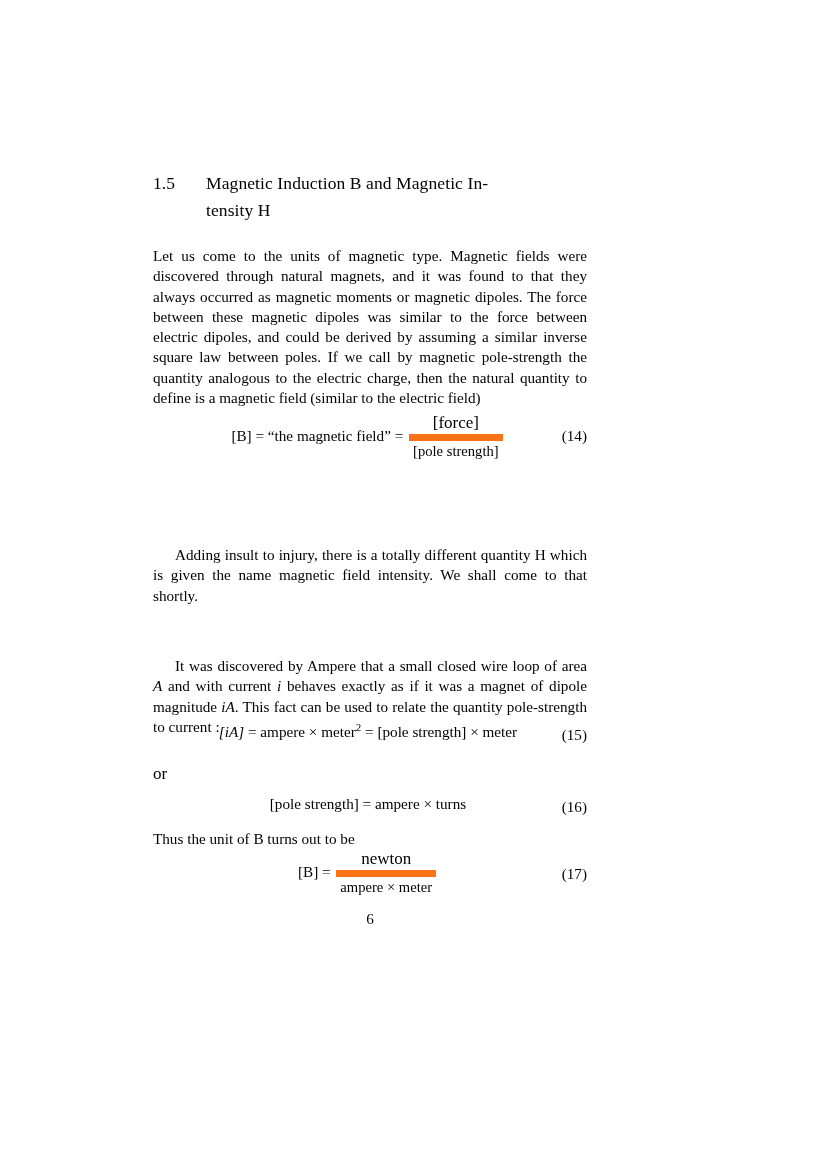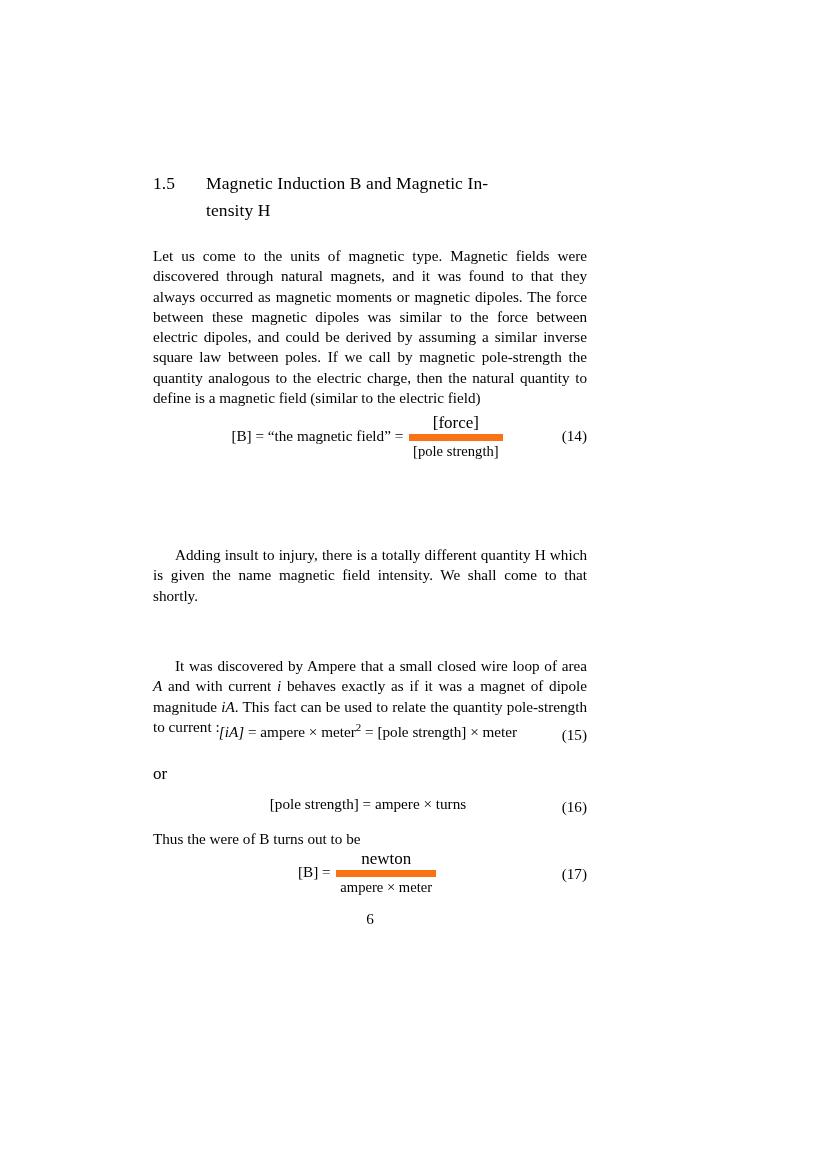--- a/index.html
+++ b/index.html
@@ -146,21 +146,21 @@
     <span class="eq-num">(15)</span>
   </div>
 
   <div class="or-line" style="top:764px;">or</div>
 
   <div class="eq-row" style="top:795px; height:24px;">
     <span class="eq-body">[pole strength] = ampere × turns</span>
     <span class="eq-num">(16)</span>
   </div>
 
-  <p class="body" style="top:829px;"><span>Thus the were of </span><b>B</b><span> turns out to be</span></p>
+  <p class="body" style="top:829px;"><span>Thus the unit of </span><b>B</b><span> turns out to be</span></p>
 
   <div class="eq-row" style="top:850px; height:48px;">
     <span class="eq-body">
       <span>[</span><b>B</b><span>]</span>
       <span>=</span>
       <span class="frac">
         <span class="num-part">newton</span>
         <span class="den-part">ampere × meter</span>
       </span>
     </span>

